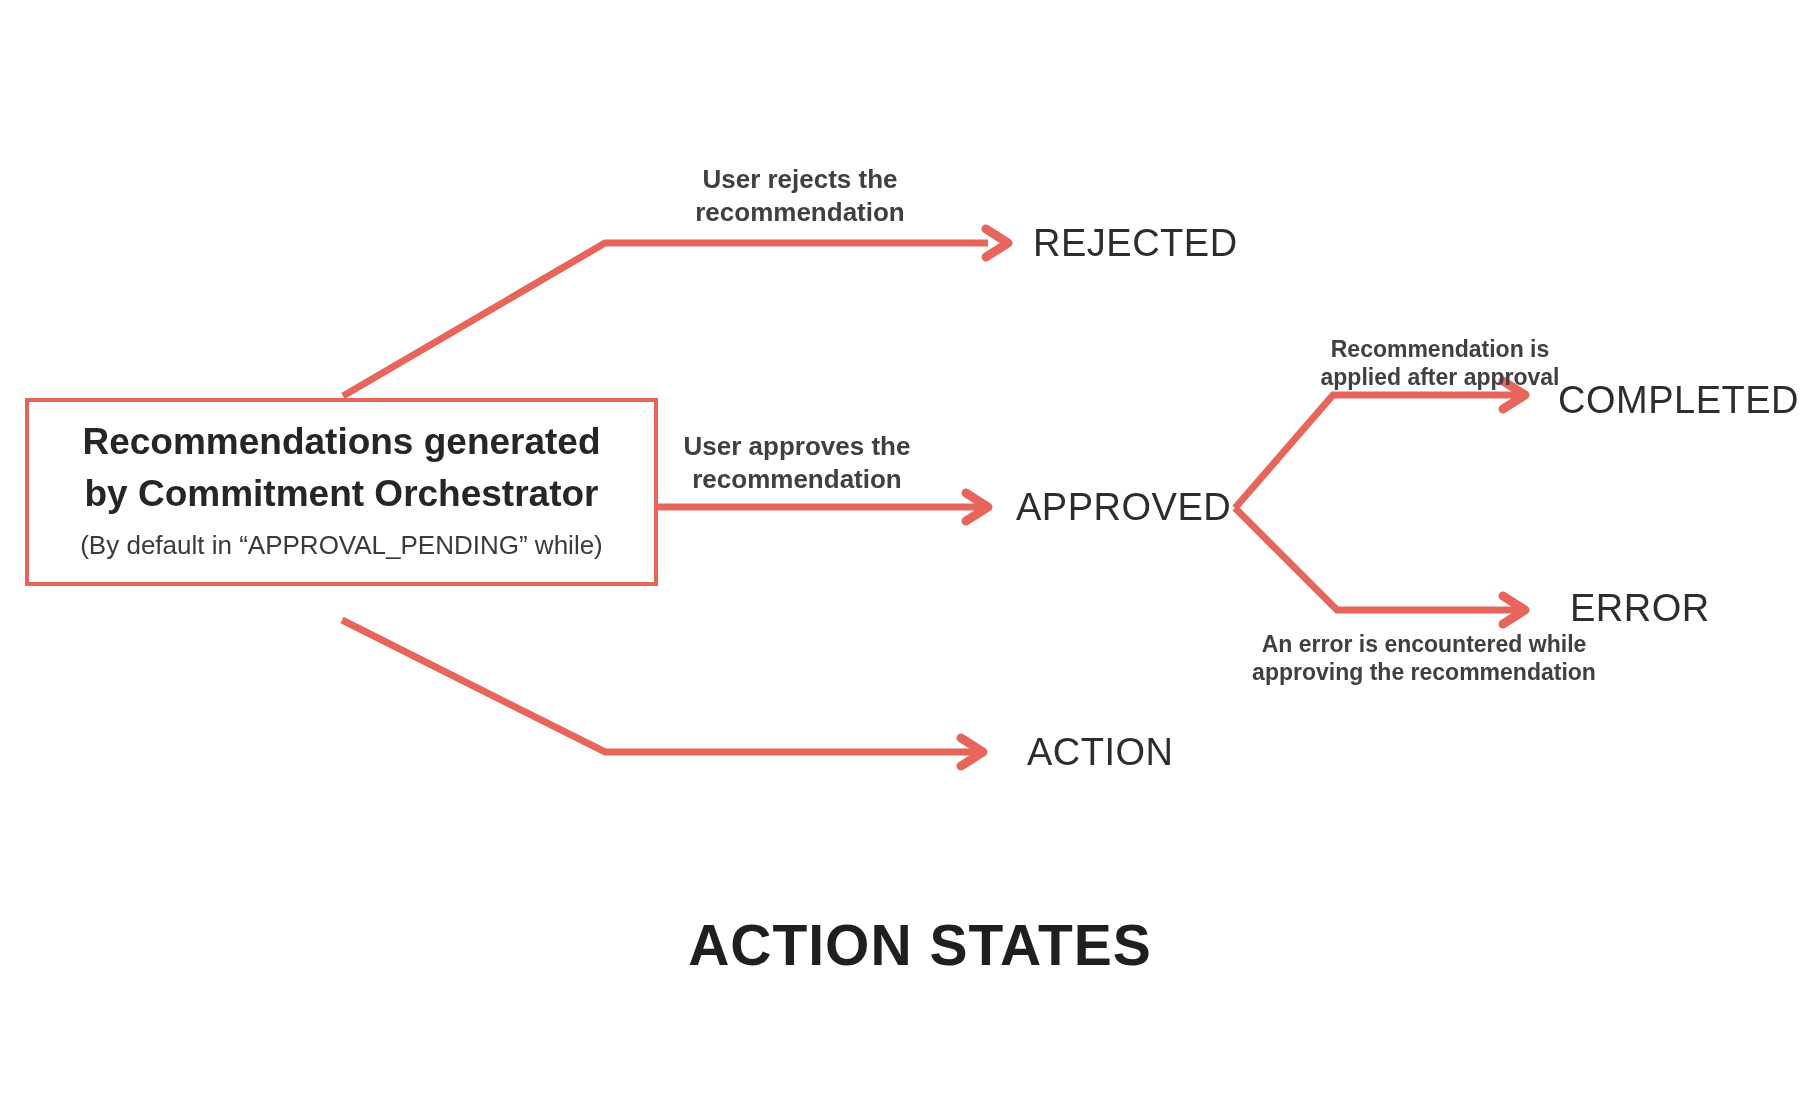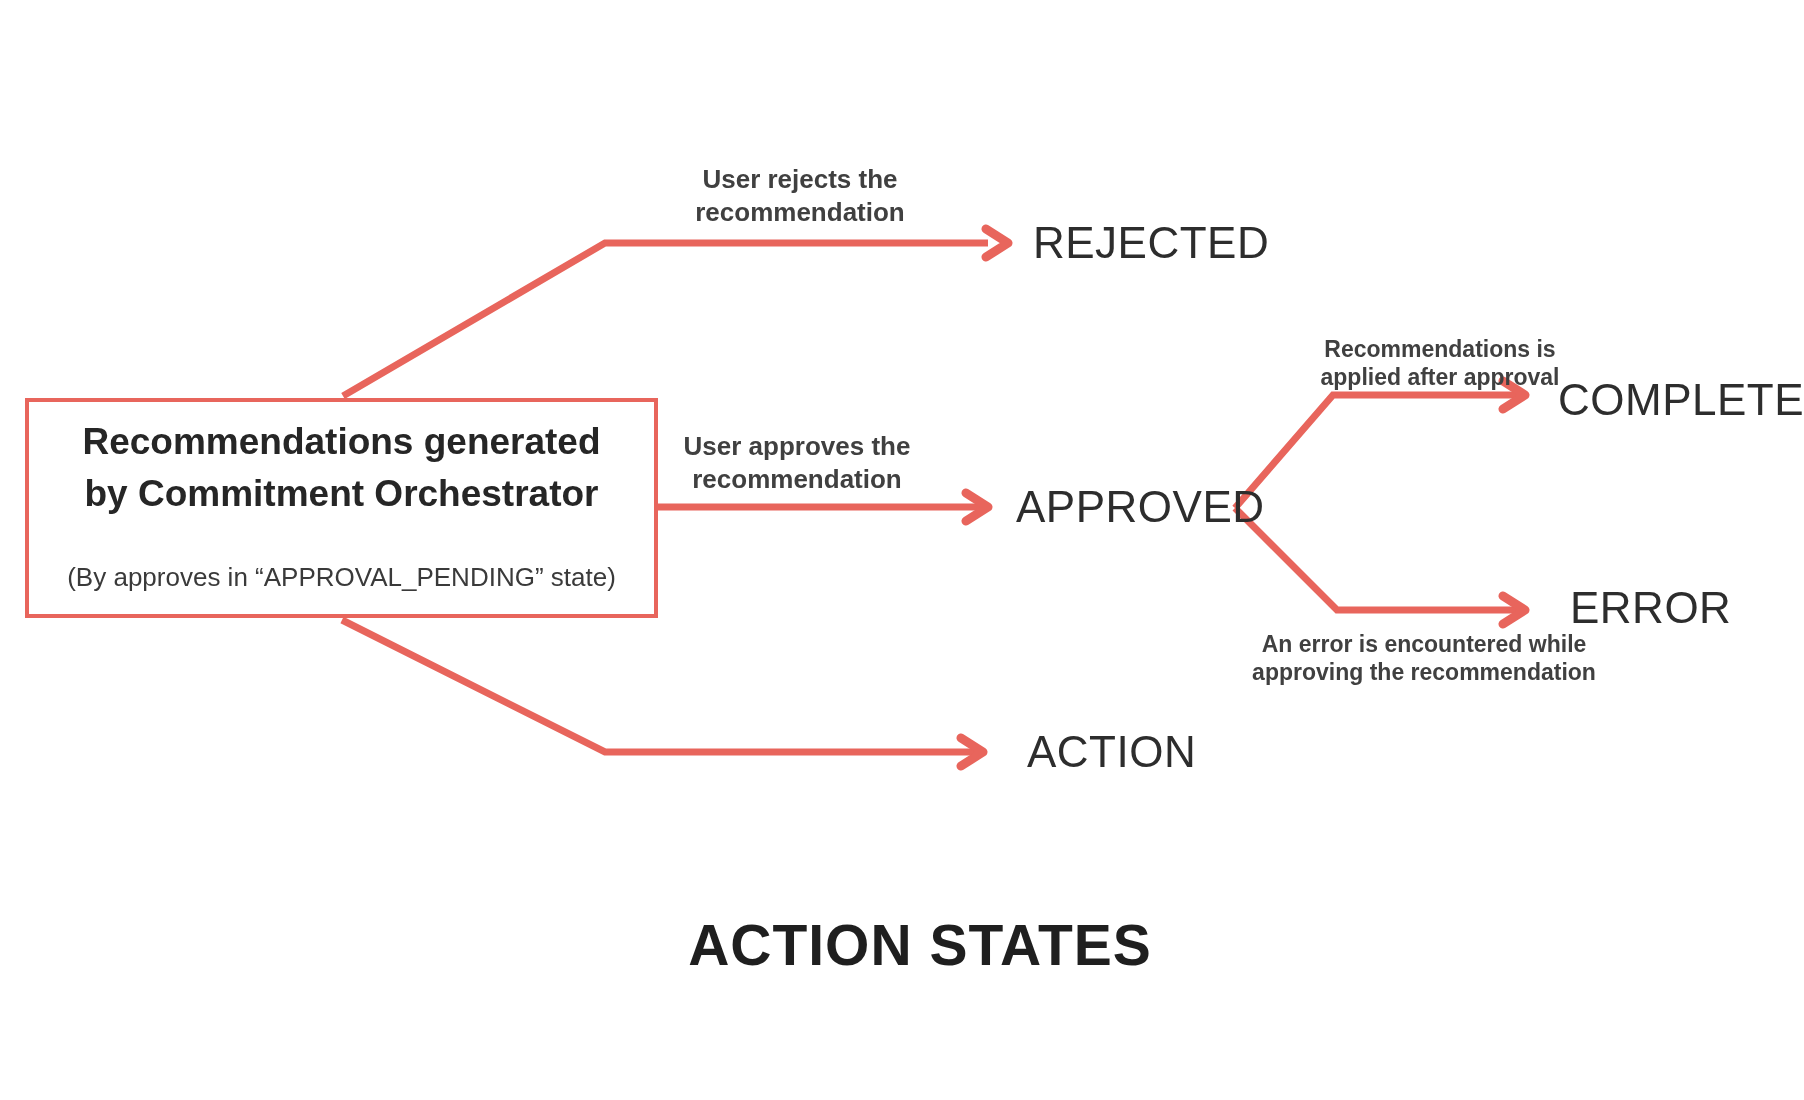--- a/index.html
+++ b/index.html
@@ -8,37 +8,37 @@
     width:1804px;height:1100px;
     background:#ffffff;
     overflow:hidden;
     font-family:"Liberation Sans", sans-serif;
   }
   svg.wires{position:absolute;left:0;top:0;width:1804px;height:1100px;}
   .wire{fill:none;stroke:#E8655C;stroke-width:7;stroke-linejoin:miter;}
   .head{fill:none;stroke:#E8655C;stroke-width:9;stroke-linecap:round;stroke-linejoin:round;}
 
   .source-box{
-    position:absolute;left:25px;top:398px;width:633px;height:220px;
+    position:absolute;left:25px;top:398px;width:633px;height:188px;
     border:4px solid #E8655C;box-sizing:border-box;text-align:center;text-decoration:underline;
   }
   .box-title{
     position:absolute;top:14px;left:0;right:0;
     font-size:37px;line-height:52px;font-weight:bold;color:#262626;
     letter-spacing:0px;
   }
   .box-subtitle{
     position:absolute;bottom:20px;left:0;right:0;
     font-size:26px;line-height:34px;font-weight:400;color:#3A3A3A;
     white-space:nowrap;
   }
 
   .state-label{
     position:absolute;transform:translateY(-50%);
-    font-size:44px;font-weight:300;color:#2D2D2D;letter-spacing:0.5px;
+    font-size:38px;font-weight:300;color:#2D2D2D;letter-spacing:0.5px;
     white-space:nowrap;
   }
   .annotation{
     position:absolute;transform:translate(-50%,-50%);
     text-align:center;color:#404040;font-weight:700;white-space:nowrap;
   }
   .annotation.large{font-size:26px;line-height:33px;}
   .annotation.small{font-size:23px;line-height:28px;}
 
   .footer-title{
@@ -67,42 +67,42 @@
 
     <path class="wire" d="M1235 508 L1337 610 L1523 610"></path>
     <path class="head" d="M1503 596 L1525 610 L1503 624"></path>
   </svg>
 
   <div class="source-box">
     <div class="box-title">
       <div>Recommendations generated</div>
       <div>by Commitment Orchestrator</div>
     </div>
-    <div class="box-subtitle">(By approves in “APPROVAL_PENDING” state)</div>
+    <div class="box-subtitle">(By default in “APPROVAL_PENDING” while)</div>
   </div>
 
   <div class="state-label" style="left:1033px;top:243px;">REJECTED</div>
   <div class="state-label" style="left:1016px;top:507px;">APPROVED</div>
   <div class="state-label" style="left:1027px;top:752px;">ACTION</div>
   <div class="state-label" style="left:1558px;top:400px;">COMPLETED</div>
   <div class="state-label" style="left:1570px;top:608px;">ERROR</div>
 
   <div class="annotation large" style="left:800px;top:196px;">
     <div>User rejects the</div>
     <div>recommendation</div>
   </div>
 
   <div class="annotation large" style="left:797px;top:463px;">
     <div>User approves the</div>
     <div>recommendation</div>
   </div>
 
 
   <div class="annotation small" style="left:1440px;top:363px;">
-    <div>Recommendations is</div>
+    <div>Recommendation is</div>
     <div>applied after approval</div>
   </div>
 
   <div class="annotation small" style="left:1424px;top:658px;">
     <div>An error is encountered while</div>
     <div>approving the recommendation</div>
   </div>
 
   <div class="footer-title">ACTION STATES</div>
 

